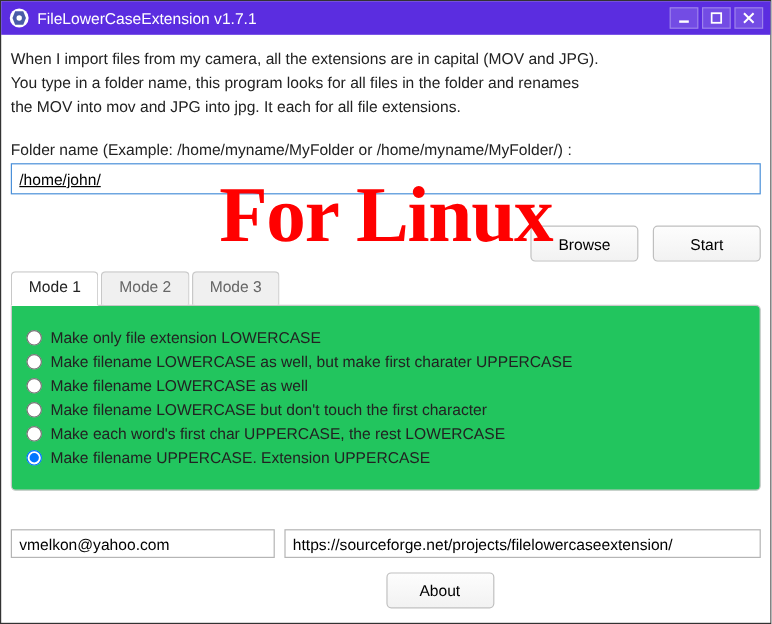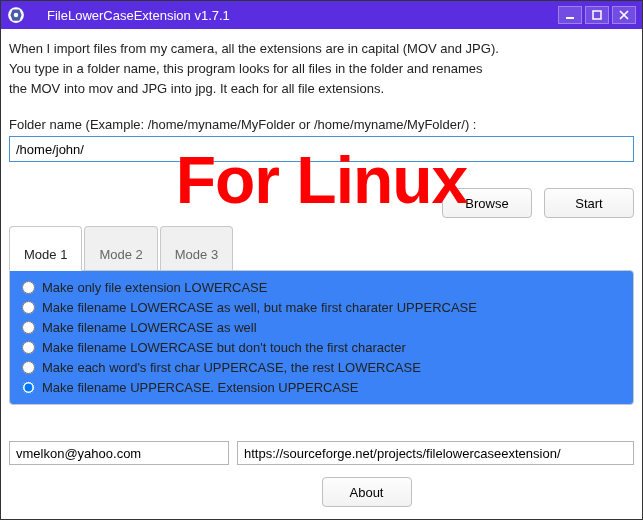--- a/index.html
+++ b/index.html
@@ -1,44 +1,44 @@
 <!DOCTYPE html>
 <html><head>
   <meta charset="utf-8">
   <style>
     * { box-sizing: border-box; margin: 0; padding: 0; }
     body { font-family: -apple-system, BlinkMacSystemFont, "Segoe UI", Arial, sans-serif; font-size: 13px; color: #222; background: #fff; }
     .window { width: 643px; height: 520px; display: flex; flex-direction: column; border: 1px solid #333; position: relative; }
 
     
-    .titlebar { background: #5b2de0; color: #fff; height: 28px; display: flex; align-items: center; padding: 0 6px; gap: 16px; }
+    .titlebar { background: #5b2de0; color: #fff; height: 28px; display: flex; align-items: center; padding: 0 6px; }
     .titlebar .app-icon { width: 18px; height: 18px; margin-right: 6px; display: flex; align-items: center; justify-content: center; }
     .titlebar .title-text { font-size: 13px; font-weight: 500; flex: 1; }
     .win-controls { display: flex; gap: 3px; }
     .win-btn { width: 24px; height: 18px; background: rgba(255,255,255,0.15); border: 1px solid rgba(255,255,255,0.3); display: flex; align-items: center; justify-content: center; color: #fff; font-size: 11px; cursor: pointer; }
     .win-btn svg { width: 10px; height: 10px; }
 
     
     .body-area { flex: 1; padding: 10px 8px 8px 8px; display: flex; flex-direction: column; position: relative; overflow: hidden; }
     .desc-text { font-size: 13px; line-height: 1.55; color: #222; margin-bottom: 14px; }
     .desc-text p { margin-bottom: 0; }
 
     .folder-label { font-size: 13px; margin-bottom: 4px; margin-top: 4px; }
-    .folder-input { width: 100%; height: 26px; border: 1px solid #4a90d9; background: #fff; padding: 2px 6px; font-size: 13px; outline: none; }
+    .folder-input { width: 100%; height: 26px; border: 1px solid #4a90d9; background: #fff; padding: 2px 6px; font-size: 13px; outline: none; text-decoration: underline; }
 
     .btn-row { display: flex; justify-content: flex-end; gap: 12px; margin-top: 26px; }
     .btn { min-width: 90px; height: 30px; background: linear-gradient(#fdfdfd,#f2f2f2); border: 1px solid #bfbfbf; border-radius: 4px; font-size: 13px; cursor: pointer; }
 
     
     .tabs-wrap { margin-top: 8px; }
     .tab-headers { display: flex; position: relative; }
-    .tab-header { padding: 20px 14px 8px 14px; background: #f0f0f0; border: 1px solid #c8c8c8; border-bottom: none; font-size: 13px; cursor: pointer; margin-right: 0; border-radius: 4px 4px 0 0; color: #666; }
+    .tab-header { padding: 4px 14px 8px 14px; background: #f0f0f0; border: 1px solid #c8c8c8; border-bottom: none; font-size: 13px; cursor: pointer; margin-right: 0; border-radius: 4px 4px 0 0; color: #666; }
     .tab-header + .tab-header { margin-left: 2px; }
     .tab-header.active { background: #fff; color: #222; position: relative; z-index: 2; border-bottom: 1px solid #fff; margin-bottom: -1px; }
-    .tab-body { border: 1px solid #c8c8c8; border-radius: 0 4px 4px 4px; background: #3b82f6; padding: 4px 12px; }
+    .tab-body { border: 1px solid #c8c8c8; border-radius: 0 4px 4px 4px; background: #22c55e; padding: 14px 12px; }
     .radio-row { display: flex; align-items: center; margin: 5px 0; }
     .radio-row input[type=radio] { margin-right: 7px; }
     .radio-row label { font-size: 13px; color: #222; }
 
     .bottom-fields { display: flex; gap: 8px; margin-top: auto; padding-top: 18px; }
     .bottom-fields input { height: 24px; border: 1px solid #b5b5b5; padding: 2px 6px; font-size: 13px; }
     .bottom-fields input:first-child { width: 220px; }
     .bottom-fields input:last-child { flex: 1; }
 
     .footer-row { display: flex; margin-top: 12px; padding-bottom: 4px; }
@@ -49,21 +49,21 @@
       position: absolute;
       top: 118px;
       left: 0;
       width: 100%;
       text-align: center;
       font-size: 66px;
       font-weight: 700;
       color: #ff0000;
       pointer-events: none;
       letter-spacing: -1px;
-      font-family: Liberation Sans, sans-serif;
+      font-family: Liberation Serif, serif;
       line-height: 1;
     }
   </style>
 </head>
 <body>
 
 <div class="window">
 
   <div class="titlebar">
     <span class="app-icon">

